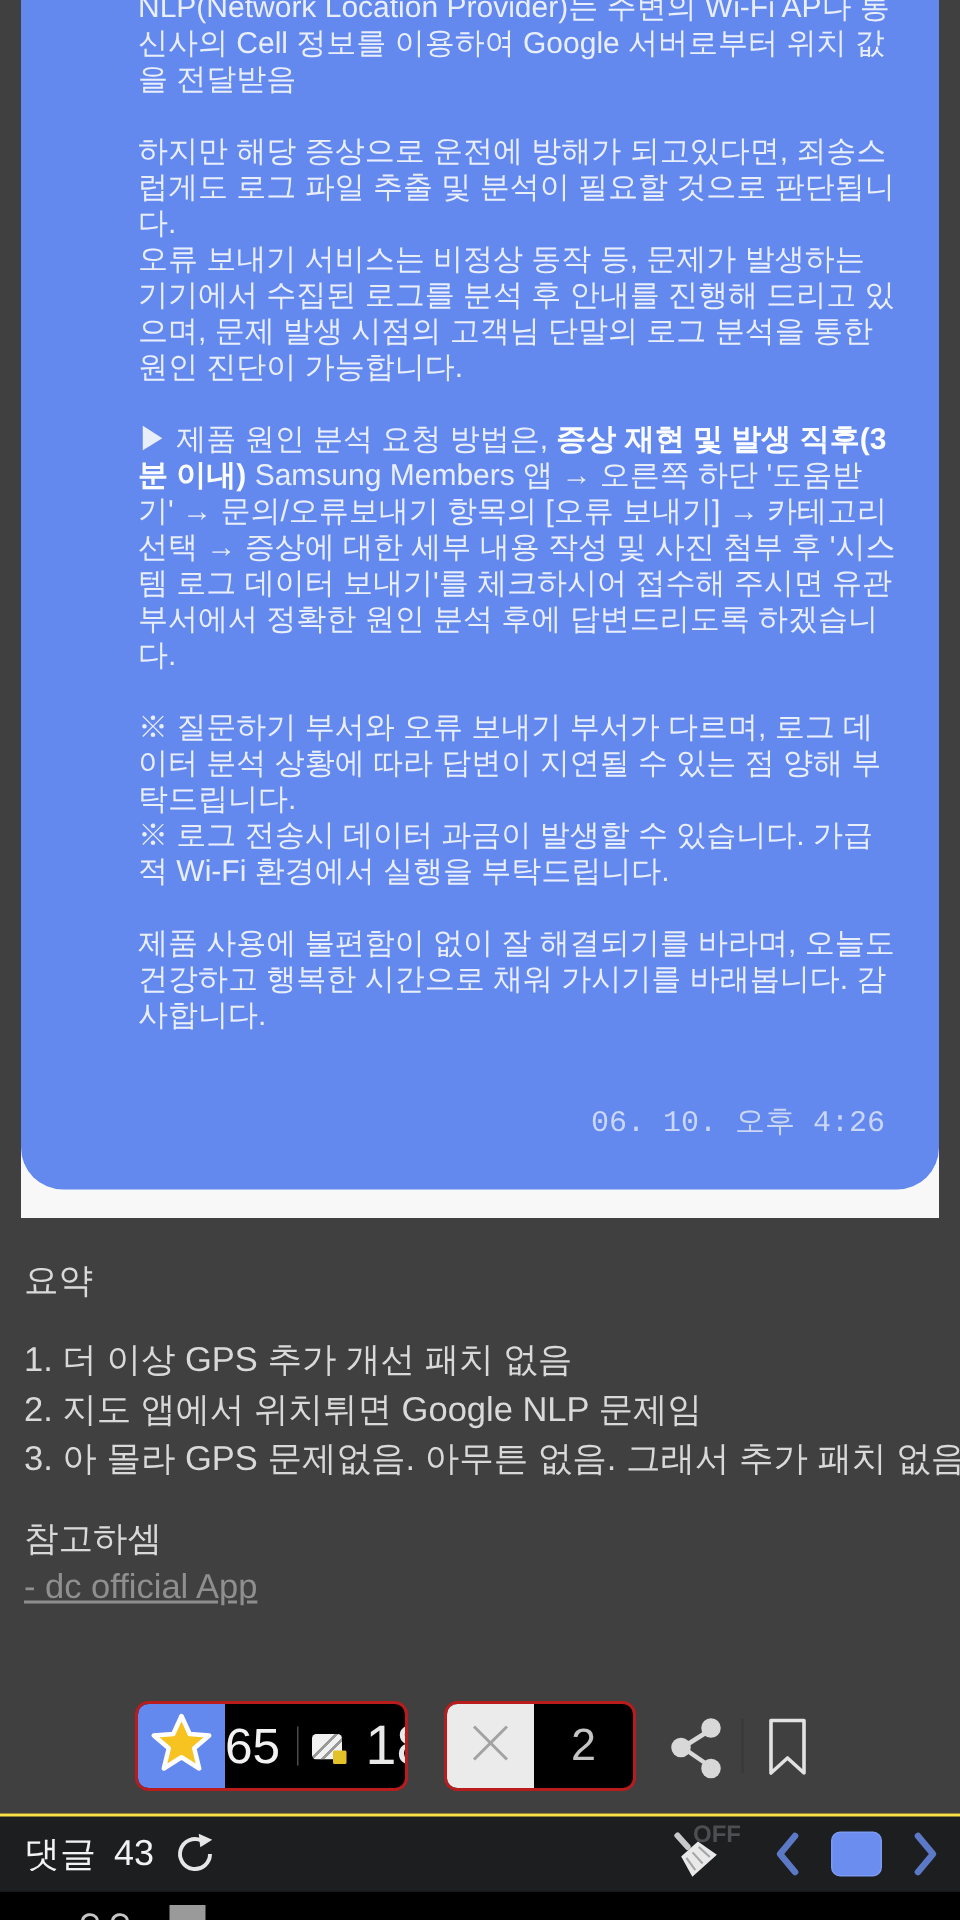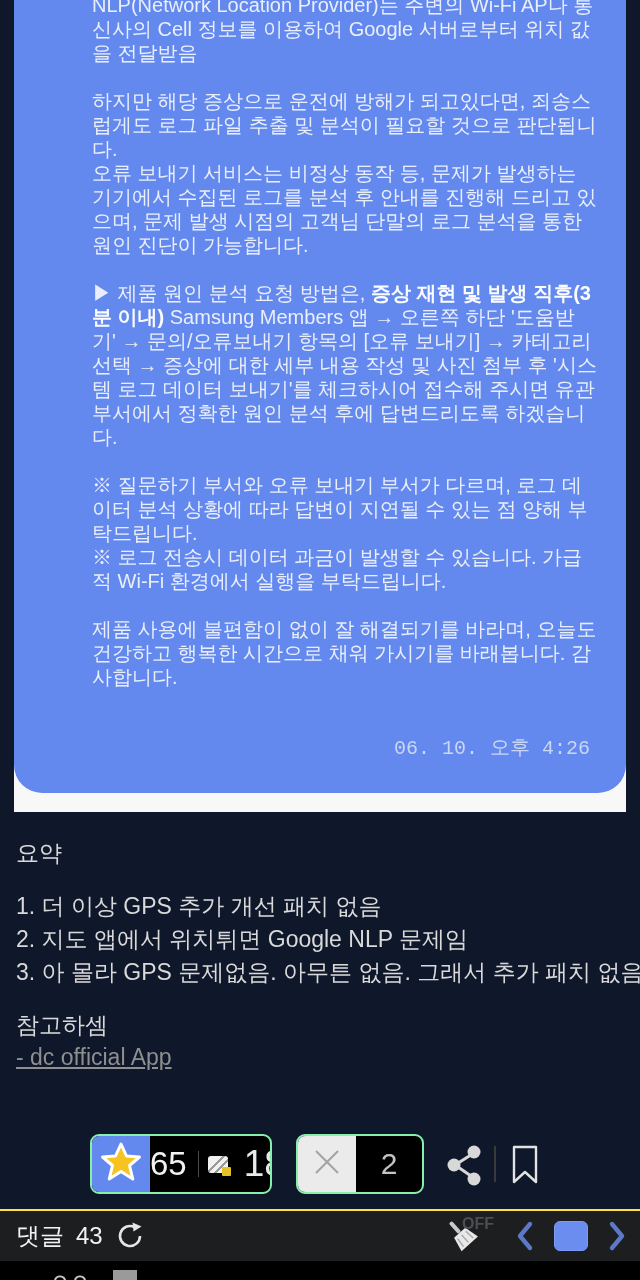--- a/index.html
+++ b/index.html
@@ -1,19 +1,19 @@
 <!DOCTYPE html>
 <html><head>
 <meta charset="utf-8">
 <style>
   * { margin:0; padding:0; box-sizing:border-box; }
   html,body { background:#000; }
   #app {
     position:relative; width:640px; height:1280px; overflow:hidden;
-    background:#0f172a;
+    background:#404040;
     font-family:"Liberation Sans", sans-serif;
   }
 
   
   .screenshot {
     position:absolute; left:14px; top:0; width:612px; height:812px;
     background:#f8f8f9; overflow:hidden;
   }
   .bubble {
     position:absolute; left:0; top:0; right:0; height:793px;
@@ -35,21 +35,21 @@
   
   .post-text { position:absolute; color:#d9d9d9; font-size:23px; white-space:nowrap; }
   #summary-title { left:16px; top:838px; }
   #summary-items { left:16px; top:890px; line-height:33px; }
   #summary-note  { left:16px; top:1010px; }
   #signature     { left:16px; top:1044px; color:#8f8f8f;text-decoration:underline; }
 
   
   .vote-widget {
     position:absolute; top:1134px; height:60px;
-    border:2px solid #86efac; border-radius:9px;
+    border:2px solid #b91c1c; border-radius:9px;
     background:#000; display:flex; overflow:hidden;
   }
   #upvote-widget { left:90px; width:182px; }
   #downvote-widget { left:296px; width:128px; }
   .vote-left {
     width:58px; height:100%; display:flex; align-items:center; justify-content:center;
     flex:none;
   }
   #upvote-button { background:#6489ee; }
   #downvote-button { background:#ebebec; }

